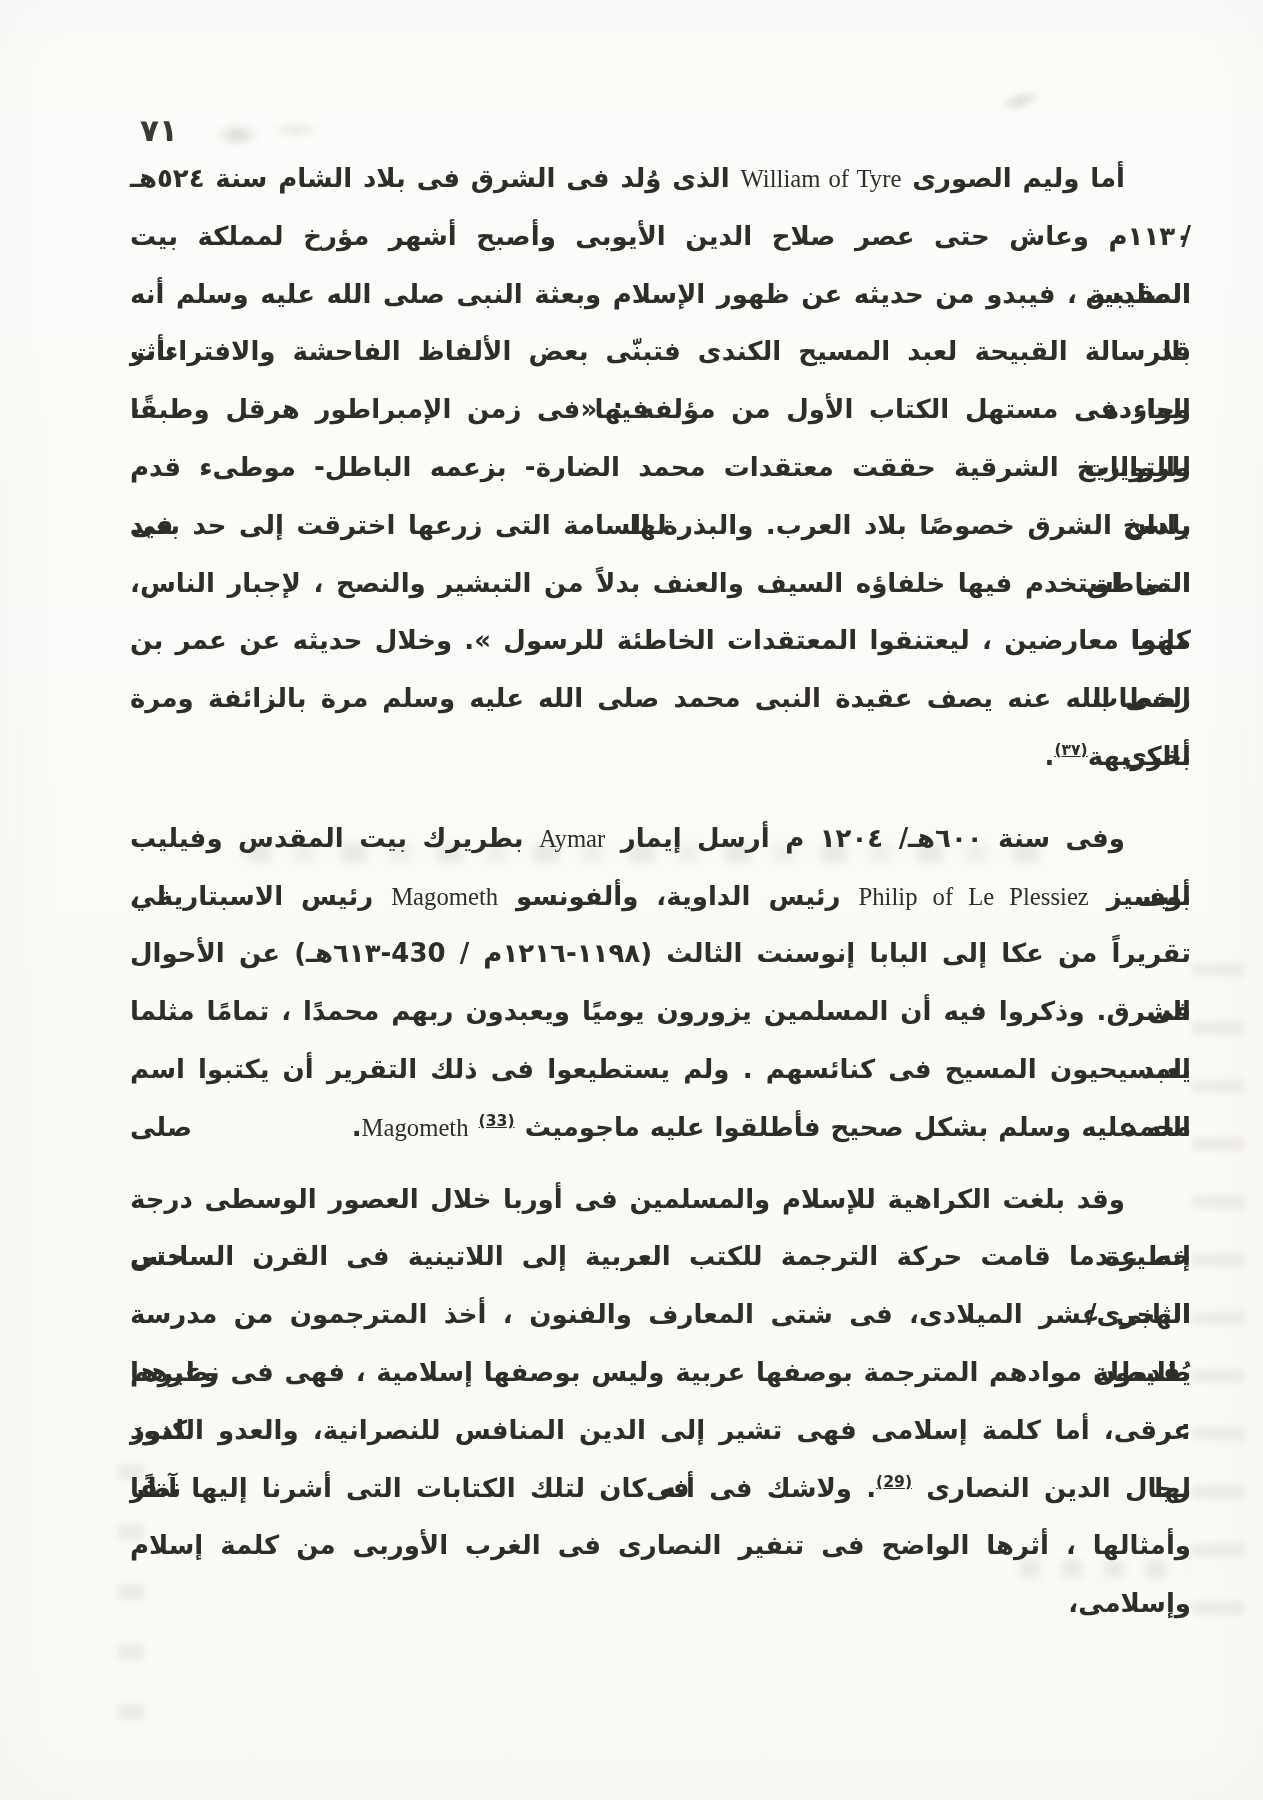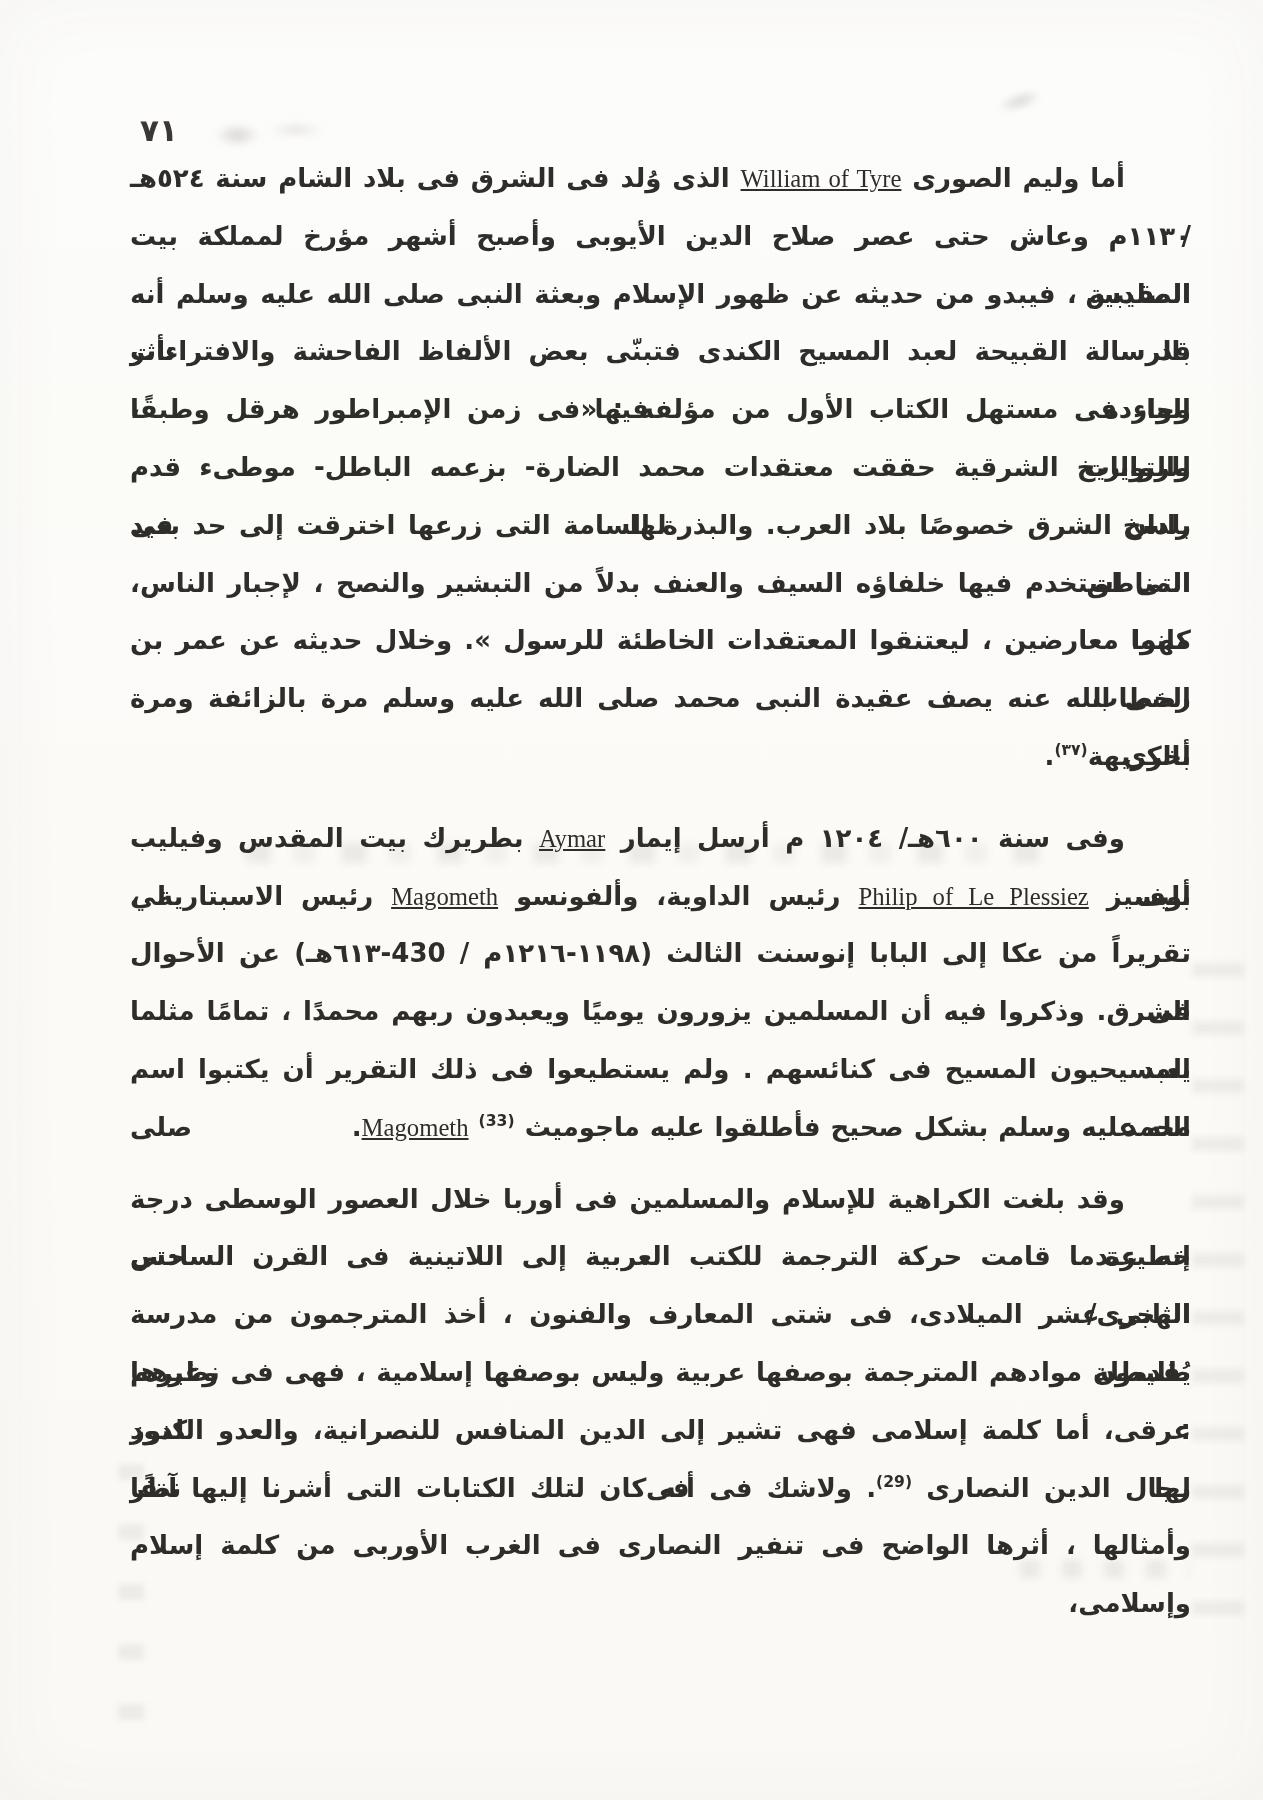--- a/index.html
+++ b/index.html
@@ -43,26 +43,26 @@
     text-align: justify;
     text-align-last: justify;
     word-spacing: 1px;
   }
   .line.first { text-indent: 66px; }
   .line.last { text-align-last: right; }
   .latin {
     font-family: "Liberation Serif", serif;
     font-weight: 400;
     font-size: 0.95em;
-    text-decoration: underline;
   }
   .fn {
     font-size: 0.6em;
     vertical-align: super;
     line-height: 0;
+    text-decoration: underline;
   }
   
   .artifact { position: absolute; pointer-events: none; }
   .smudge-top-left {
     top: 118px; left: 205px; width: 130px; height: 34px;
     background:
       radial-gradient(closest-side at 25% 50%, rgba(120,118,112,0.28), transparent 70%),
       radial-gradient(closest-side at 70% 35%, rgba(130,128,120,0.18), transparent 70%);
     filter: blur(3px);
   }

